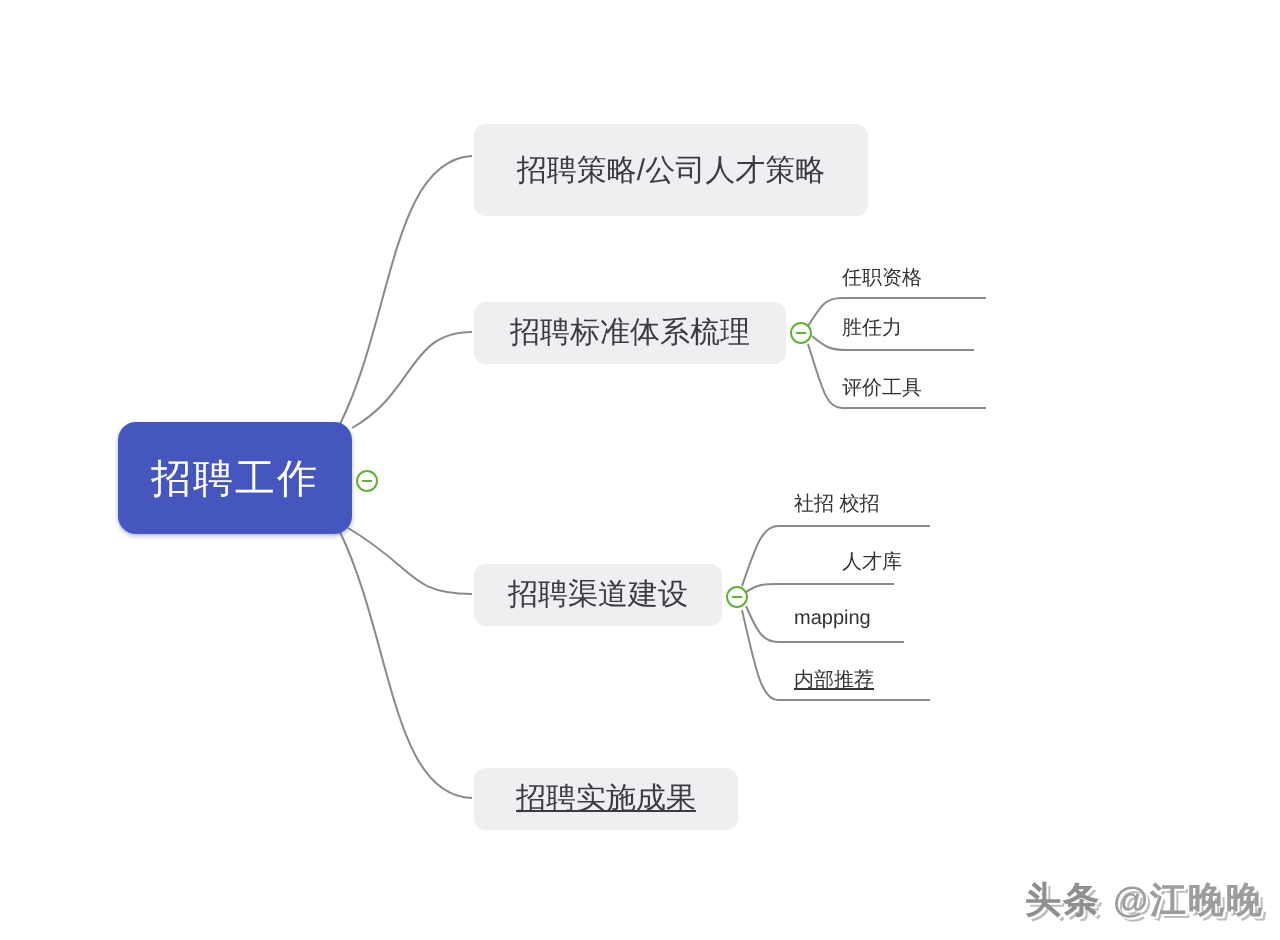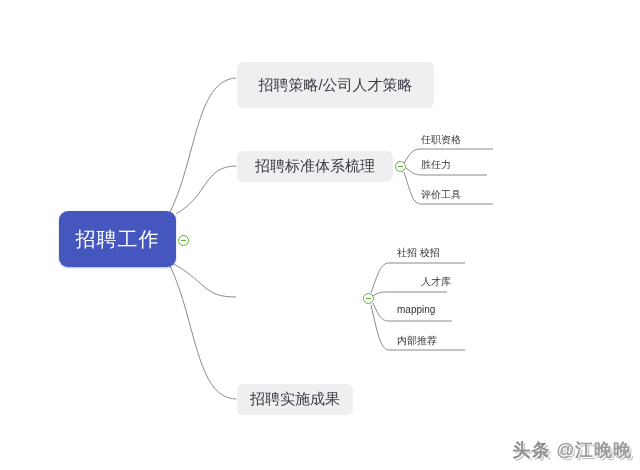--- a/index.html
+++ b/index.html
@@ -25,34 +25,34 @@
   }
   .branch{
     background:var(--branch_bg,#EFEFF2);
     color:var(--branch_text,#3B3B44);
     border-radius:6px;
     font-size:15px;
   }
   .b1{left:237px;top:62px;width:197px;height:46px;}
   .b2{left:237px;top:151px;width:156px;height:31px;}
   .b3{left:237px;top:282px;width:124px;height:31px;}
-  .b4{left:237px;top:384px;width:116px;height:31px;}
+  .b4{left:237px;top:384px;width:132px;height:31px;text-decoration:underline;}
 
   .child{
     position:absolute;
     font-size:10px;color:var(--child_text,#333333);
     white-space:nowrap;line-height:14px;cursor:default;
   }
   .c21{left:421px;top:133px;}
   .c22{left:421px;top:158px;}
   .c23{left:421px;top:188px;}
   .c31{left:397px;top:246px;}
   .c32{left:397px;top:275px;margin-left:24px;}
   .c33{left:397px;top:303px;}
-  .c34{left:397px;top:334px;}
+  .c34{left:397px;top:334px;text-decoration:underline;}
 
   .collapse{
     position:absolute;width:11px;height:11px;border-radius:50%;
     border:1.4px solid var(--collapse_green,#60B237);
     background:#ffffff;box-sizing:border-box;
     display:flex;align-items:center;justify-content:center;
     cursor:pointer;
   }
   .collapse .minus-bar{
     display:block;width:5px;height:1.6px;
@@ -96,20 +96,21 @@
   <div class="node root-node">招聘工作</div>
   <div class="collapse cg-root" title="">
     <span class="minus-bar"></span>
   </div>
 
   <div class="node branch b1">招聘策略/公司人才策略</div>
   <div class="node branch b2">招聘标准体系梳理</div>
   <div class="collapse cg-b2">
     <span class="minus-bar"></span>
   </div>
+  <div class="node branch b3">招聘渠道建设</div>
   <div class="collapse cg-b3">
     <span class="minus-bar"></span>
   </div>
   <div class="node branch b4">招聘实施成果</div>
 
   <div class="child c21">任职资格</div>
   <div class="child c22">胜任力</div>
   <div class="child c23">评价工具</div>
 
   <div class="child c31">社招 校招</div>

